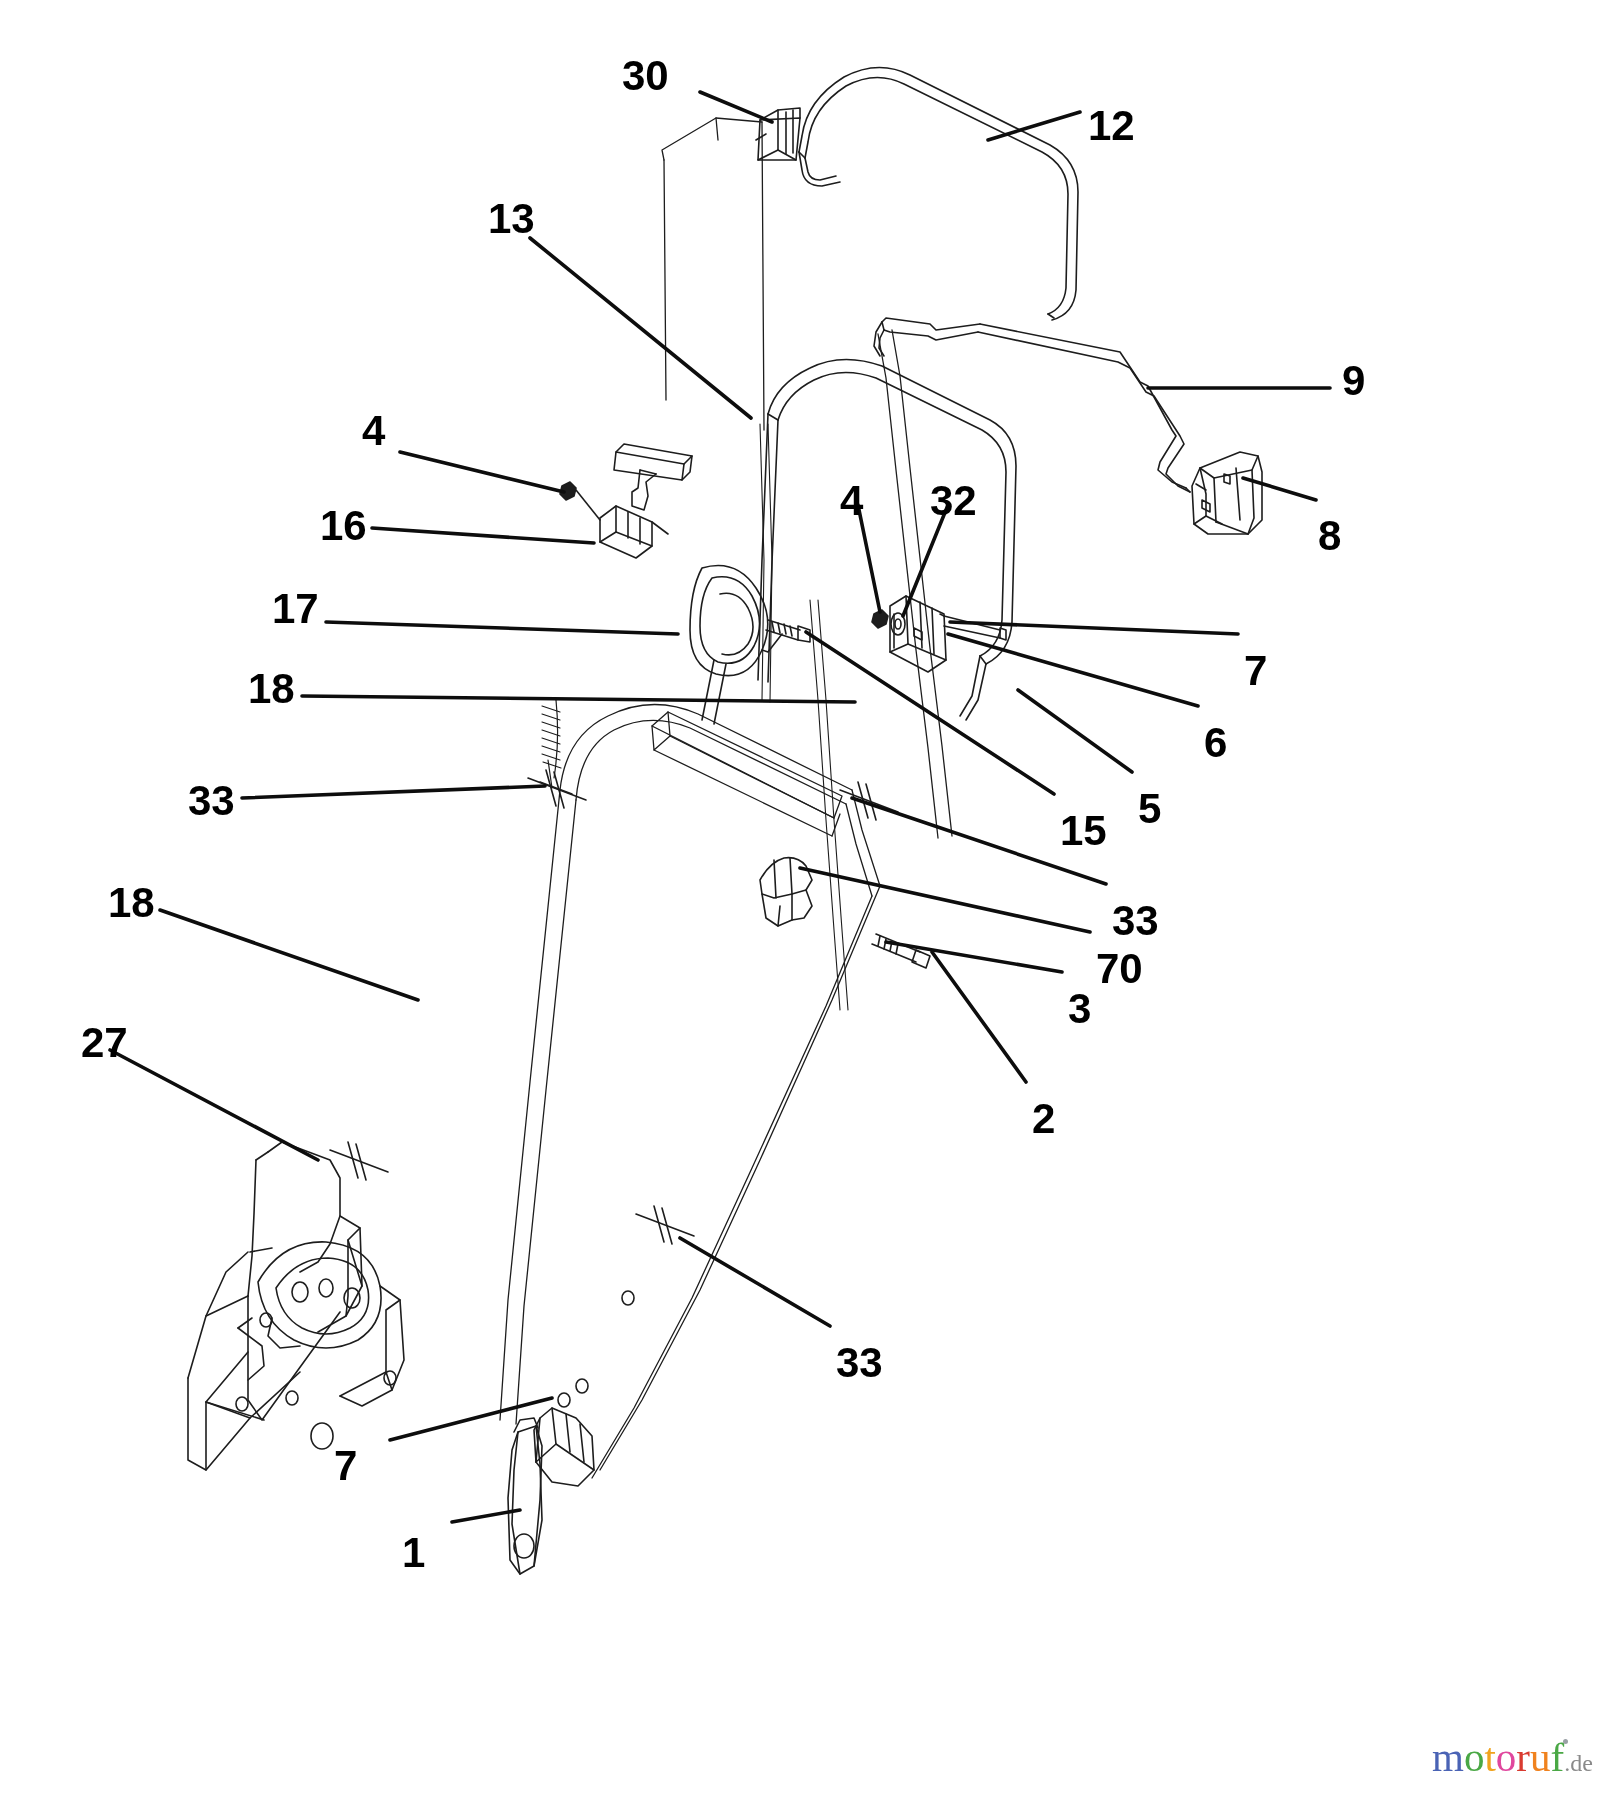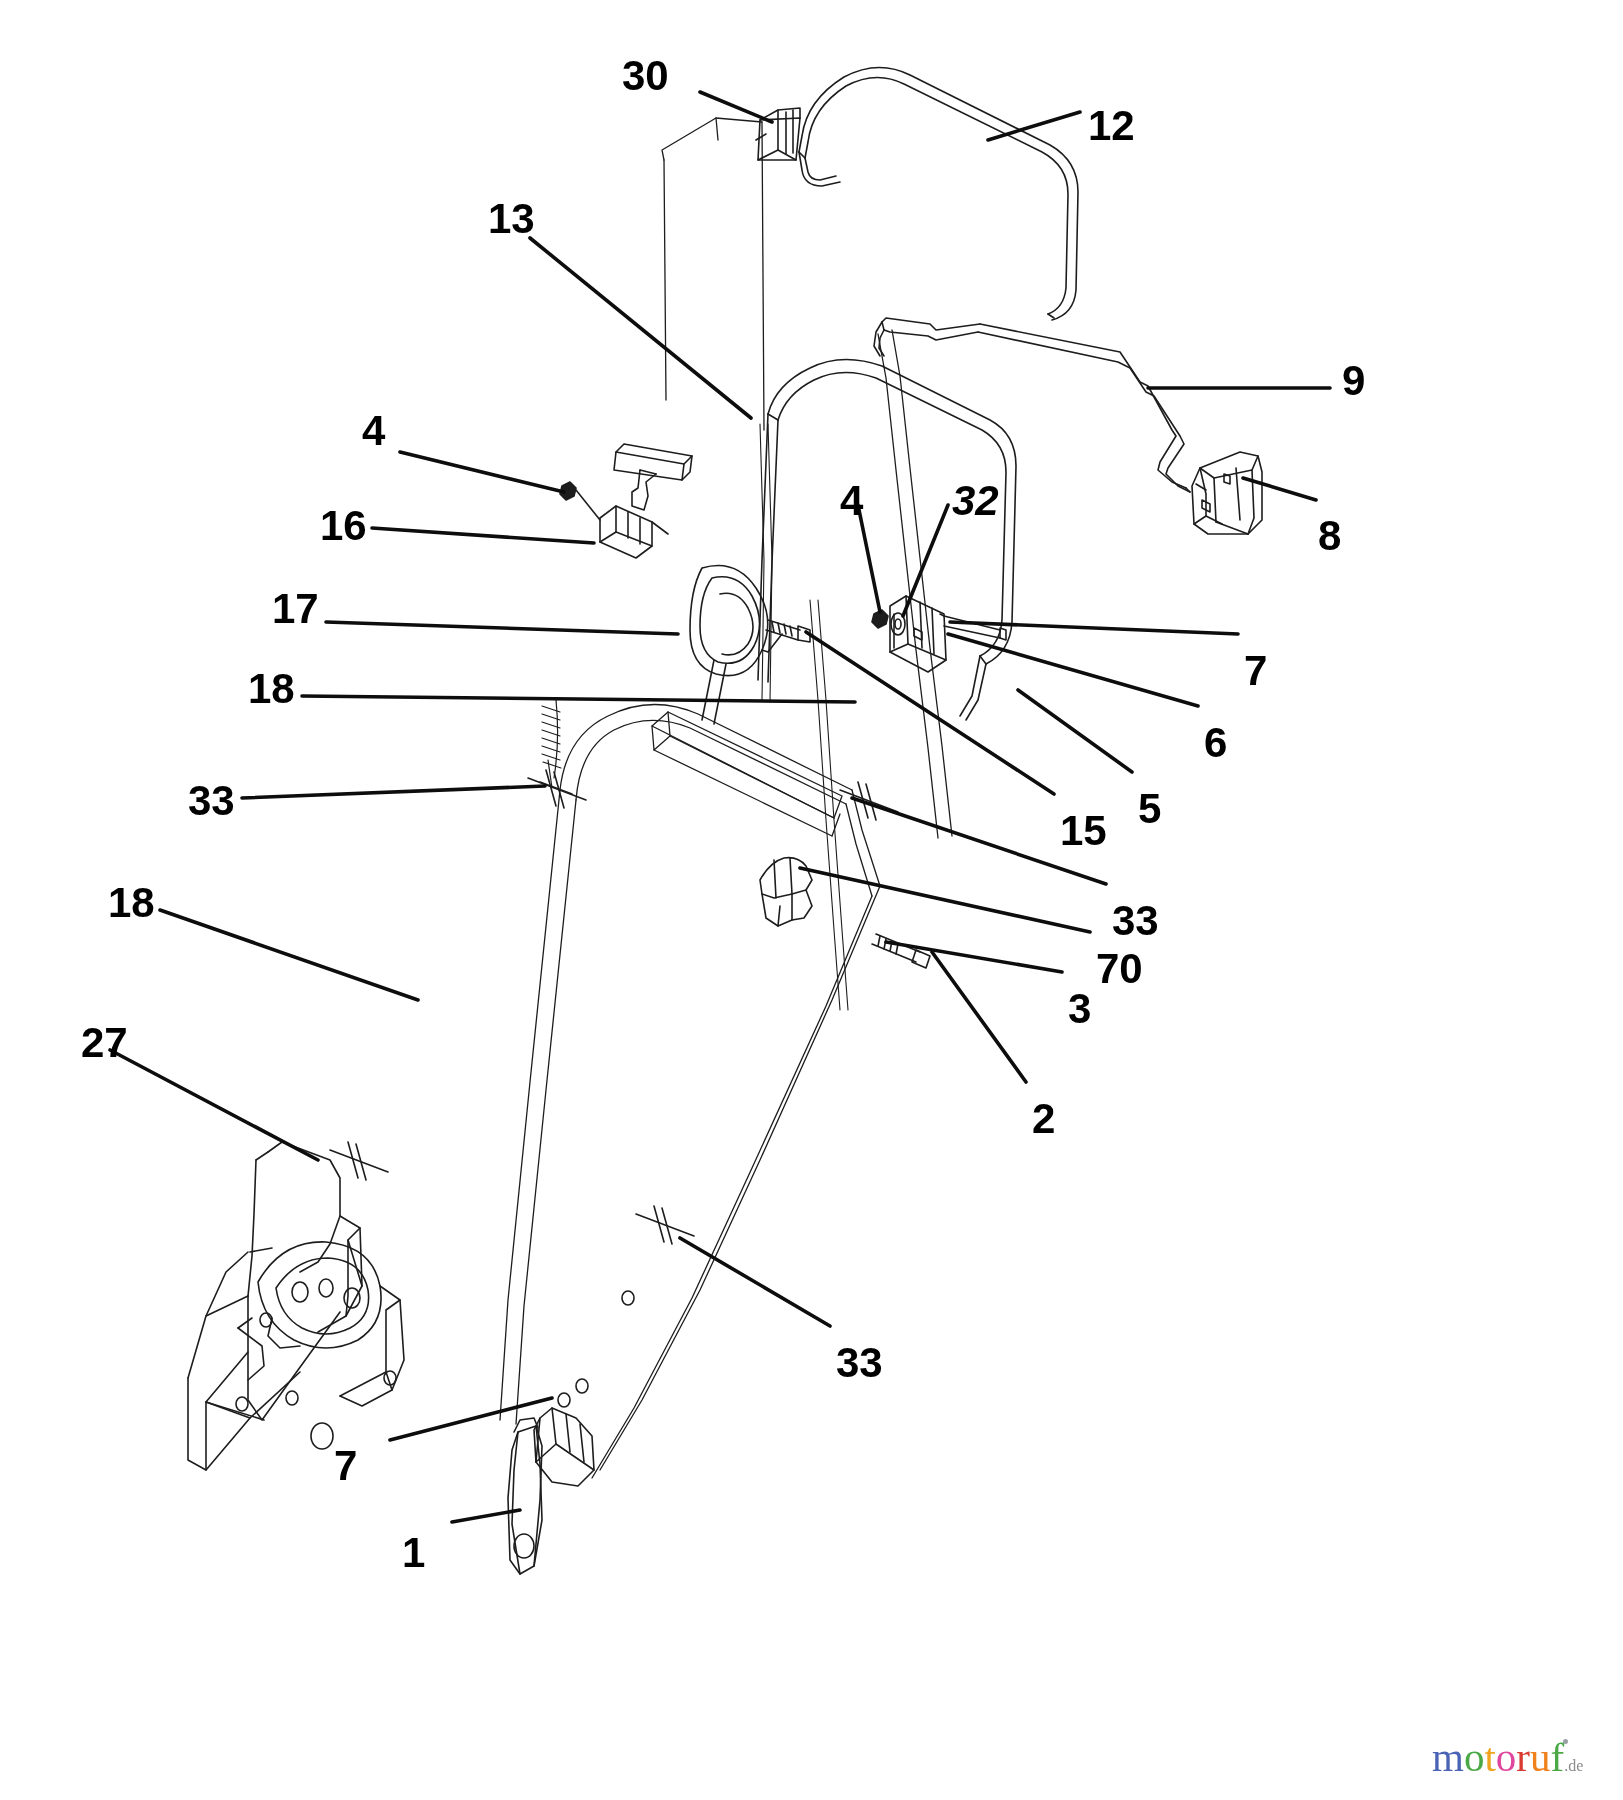--- a/index.html
+++ b/index.html
@@ -24,21 +24,21 @@
   #watermark{
     position:absolute;
     left:1432px; top:1737px;
     font-family:"Liberation Serif",serif;
     font-size:41px;
     line-height:41px;
     white-space:nowrap;
     user-select:none;
   }
   #watermark span{font-weight:400;}
-  .wm-suffix{font-size:16px;color:#8a8a8a;}
+  .wm-suffix{font-size:24px;color:#8a8a8a;}
   .wm-dot{
     position:absolute;
     width:5px;height:5px;border-radius:50%;
     background:#9aa0a6;
     left:131px;top:2px;
   }
 </style>
 </head>
 <body>
 
@@ -349,21 +349,21 @@
   </svg>
 
   <div class="callout" style="left:622px;top:55px;">30</div>
   <div class="callout" style="left:1088px;top:80px;margin-top:25px;">12</div>
   <div class="callout" style="left:488px;top:198px;">13</div>
   <div class="callout" style="left:1342px;top:360px;">9</div>
   <div class="callout" style="left:362px;top:410px;">4</div>
   <div class="callout" style="left:320px;top:505px;">16</div>
   <div class="callout" style="left:1318px;top:515px;">8</div>
   <div class="callout" style="left:840px;top:480px;">4</div>
-  <div class="callout" style="left:952px;top:480px;font-style:italic;">32</div>
+  <div class="callout" style="left:930px;top:480px;">32</div>
   <div class="callout" style="left:272px;top:588px;">17</div>
   <div class="callout" style="left:1244px;top:650px;">7</div>
   <div class="callout" style="left:248px;top:668px;">18</div>
   <div class="callout" style="left:1204px;top:722px;">6</div>
   <div class="callout" style="left:188px;top:780px;">33</div>
   <div class="callout" style="left:1138px;top:788px;">5</div>
   <div class="callout" style="left:1060px;top:810px;">15</div>
   <div class="callout" style="left:108px;top:882px;">18</div>
   <div class="callout" style="left:1112px;top:900px;">33</div>
   <div class="callout" style="left:1096px;top:948px;">70</div>

